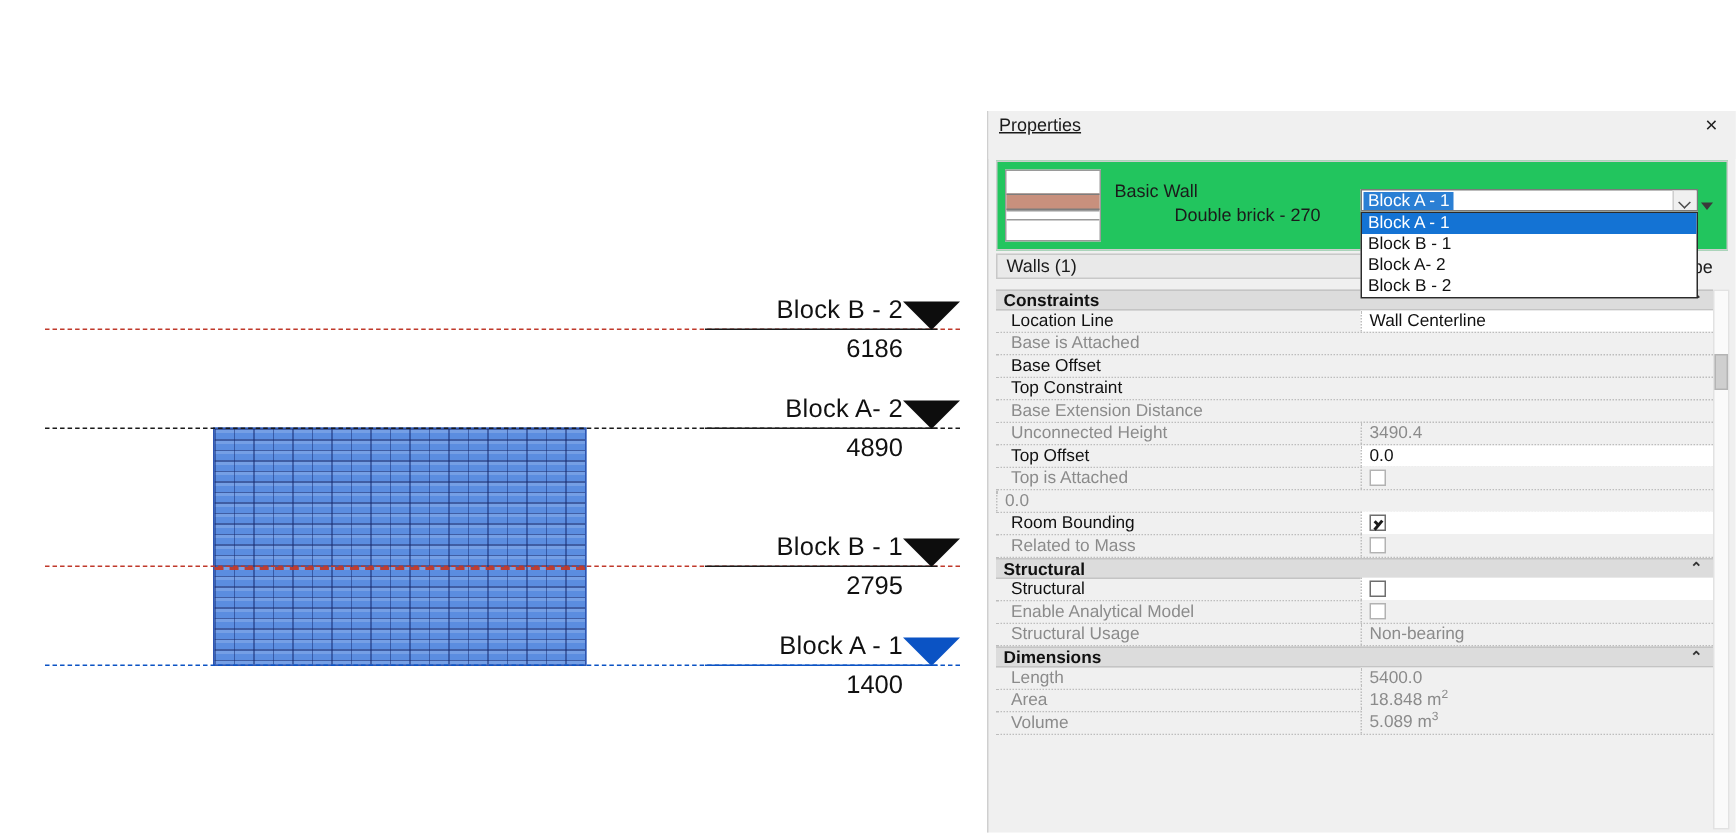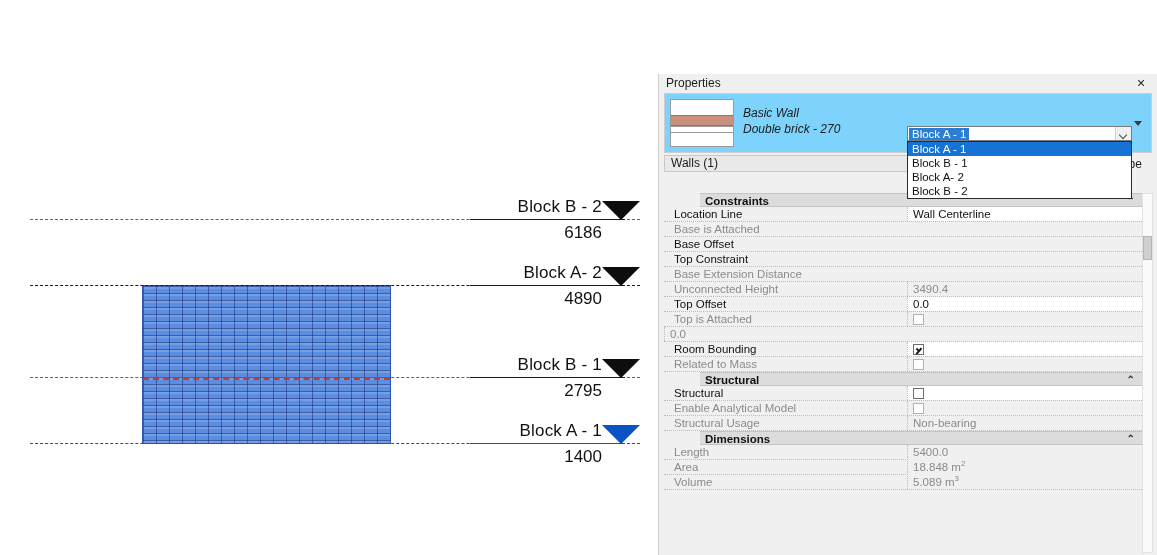--- a/index.html
+++ b/index.html
@@ -61,44 +61,45 @@
 
   
   .props{
     position:absolute;left:658px;top:74px;width:499px;height:481px;
     background:#f0f0f0;
     border-left:1px solid #cfcfcf;
     box-sizing:border-box;
     font-size:11.5px;
   }
   .props-title{
-    position:relative;height:18px;line-height:19px;
+    position:relative;height:32px;line-height:19px;
     padding-left:7px;font-size:12px;color:#1b1b1b;
     background:#f0f0f0;
+    text-decoration:underline;
   }
   .props-close{
     position:absolute;right:8px;top:0;height:19px;line-height:19px;
     width:16px;text-align:center;font-size:14px;color:#222;cursor:default;
   }
 
   .typesel{
     position:relative;margin:1px 5px 0 5px;height:60px;
-    background:#7dd3fc;border:1px solid #cdcdcd;box-sizing:border-box;font-style:italic;
+    background:#22c55e;border:1px solid #cdcdcd;box-sizing:border-box;
   }
   .typesel .thumb{
     position:absolute;left:5px;top:5px;width:64px;height:48px;
     background:#fff;border:1px solid #9a9a9a;box-sizing:border-box;
   }
   .thumb .band{position:absolute;left:0;right:0;}
   .thumb .b1{top:15px;height:9px;background:#c8907d;border-top:1px solid #7d7d7d;border-bottom:1px solid #7d7d7d;}
   .thumb .b2{top:26px;height:5px;background:#fff;border-top:1px solid #9a9a9a;border-bottom:1px solid #9a9a9a;}
   .typesel .tname{
     position:absolute;left:78px;top:11px;font-size:12px;color:#1b1b1b;line-height:16px;
   }
-  .typesel .tname .l2{display:block;}
+  .typesel .tname .l2{display:block;margin-left:40px;}
   .typesel .tcaret{
     position:absolute;right:9px;top:27px;width:0;height:0;
     border-left:4px solid transparent;border-right:4px solid transparent;border-top:5px solid #3a3a3a;
   }
 
   .catrow{
     position:relative;margin:2px 5px 0 5px;height:17px;display:flex;align-items:stretch;
   }
   .catbox{
     flex:1;background:#e9e9e9;border:1px solid #c8c8c8;box-sizing:border-box;
@@ -116,21 +117,21 @@
   .etico i{position:absolute;border:1px solid #3a63a8;box-sizing:border-box;background:#fff;}
   .etico i.a{left:0;top:0;width:7px;height:6px;}
   .etico i.b{left:8px;top:0;width:6px;height:6px;}
   .etico i.c{left:0;top:7px;width:7px;height:6px;}
   .etico i.d{left:8px;top:7px;width:6px;height:6px;background:#9fb8dd;}
 
   
   .grid{position:absolute;left:5px;top:119px;width:478px;bottom:0;}
   .section{
     height:14px;line-height:14px;background:#dcdcdc;border-top:1px solid #c4c4c4;border-bottom:1px solid #c4c4c4;
-    padding-left:5px;font-size:11.5px;font-weight:bold;color:#111;position:relative;box-sizing:border-box;margin-left:36px;
+    padding-left:5px;font-size:11.5px;font-weight:bold;color:#111;position:relative;box-sizing:border-box;
   }
   .section .chev{
     position:absolute;right:7px;top:1px;font-size:10px;color:#333;font-weight:bold;line-height:12px;
   }
   .row{
     height:15px;display:flex;align-items:flex-end;box-sizing:border-box;
     border-bottom:1px dotted #bdbdbd;
   }
   .row .k{
     width:243px;box-sizing:border-box;padding-left:10px;line-height:14px;

